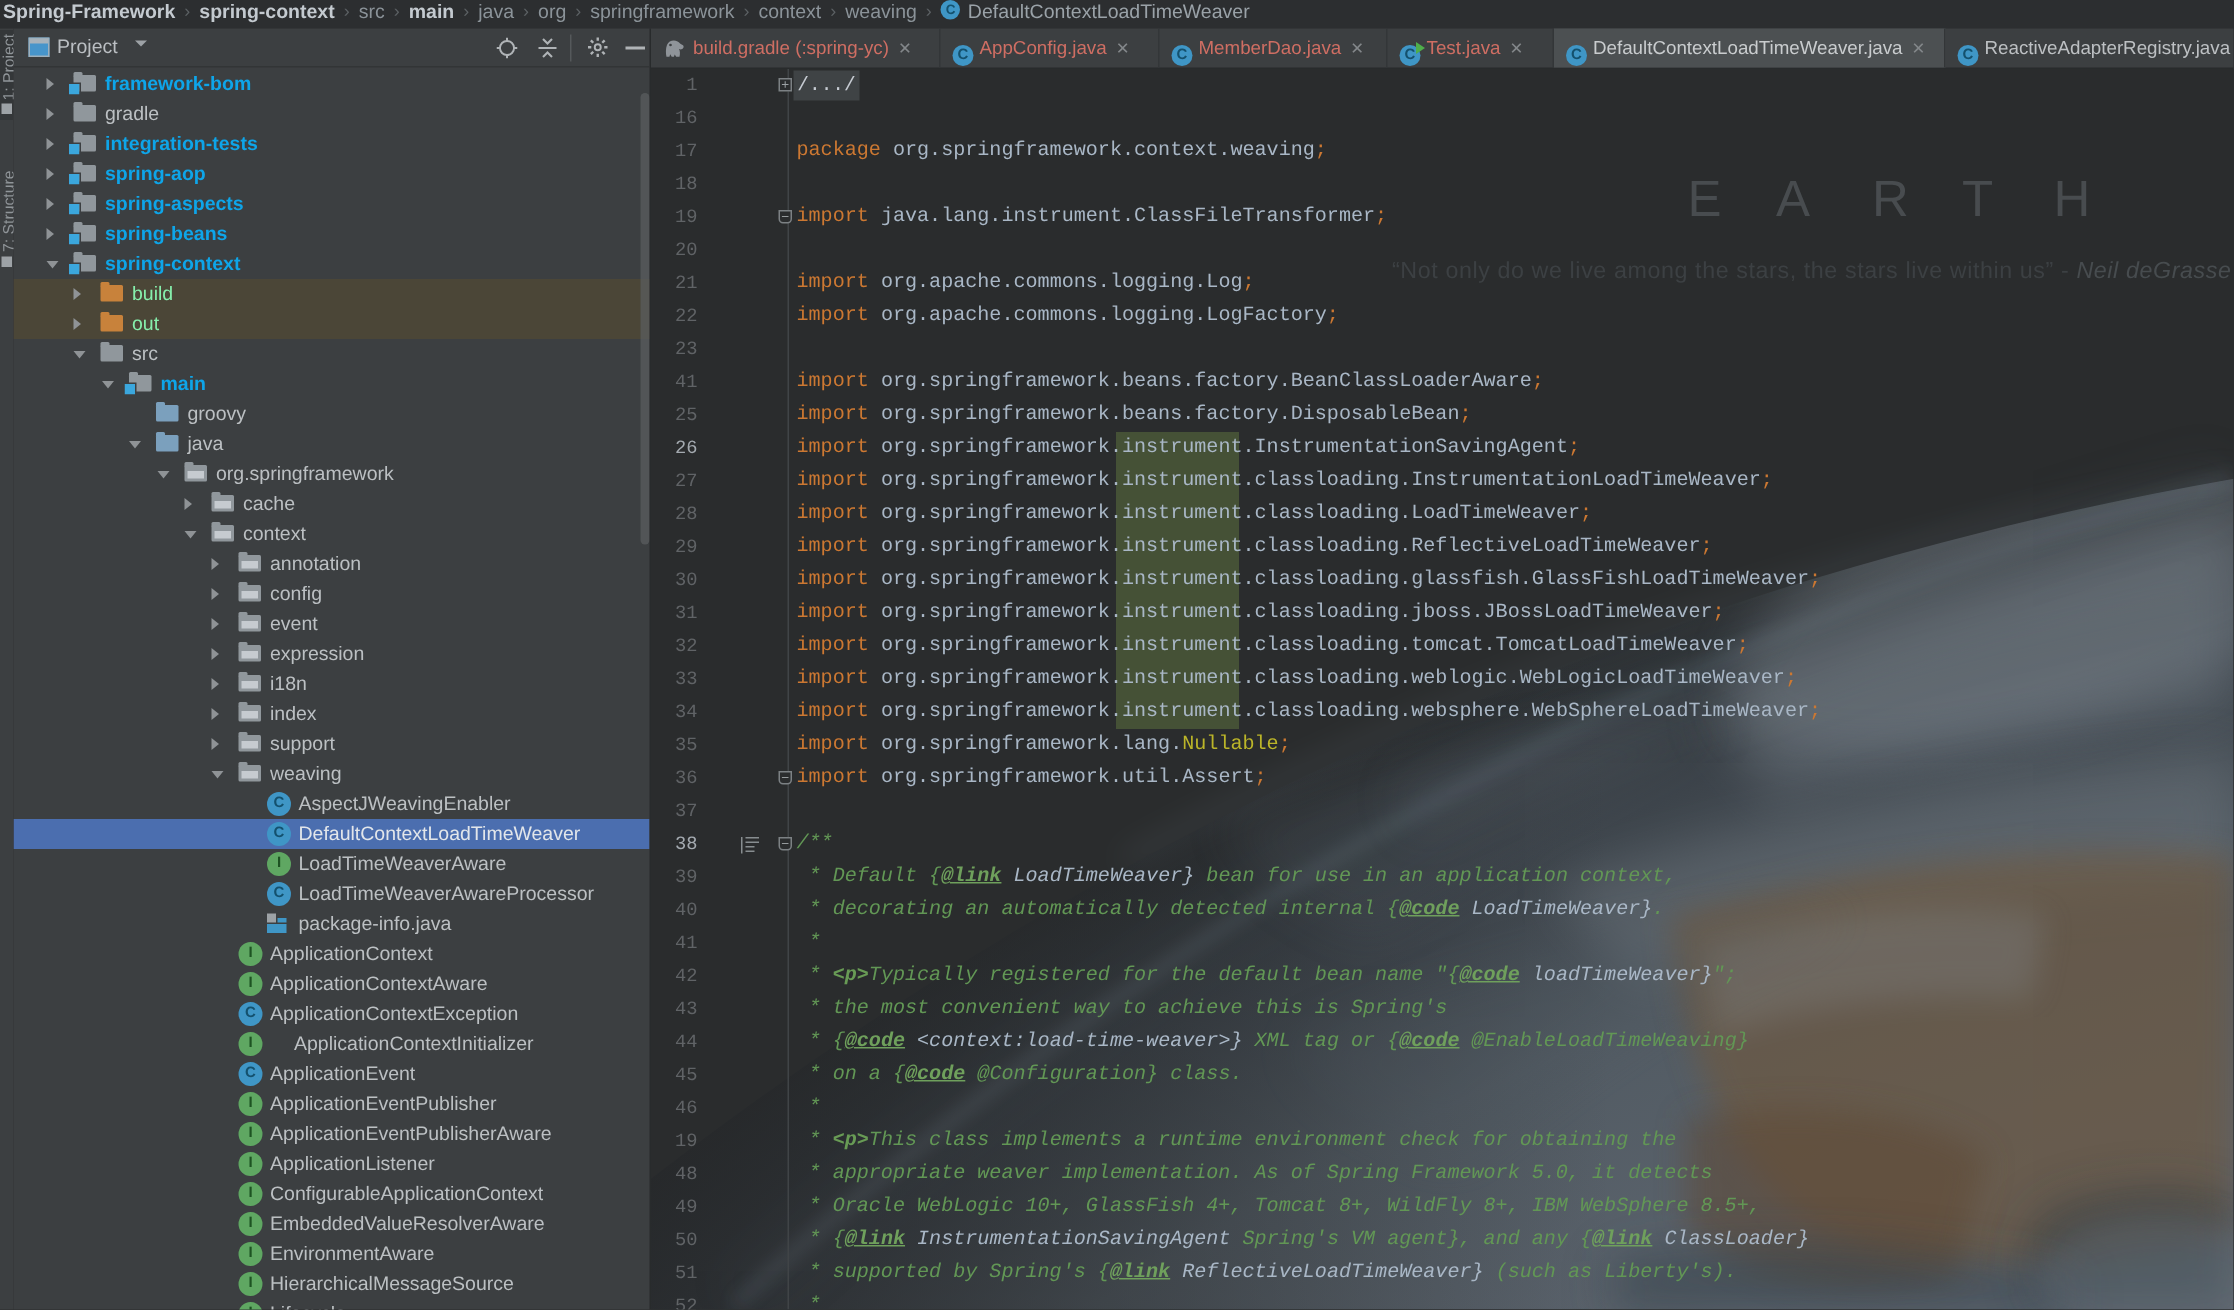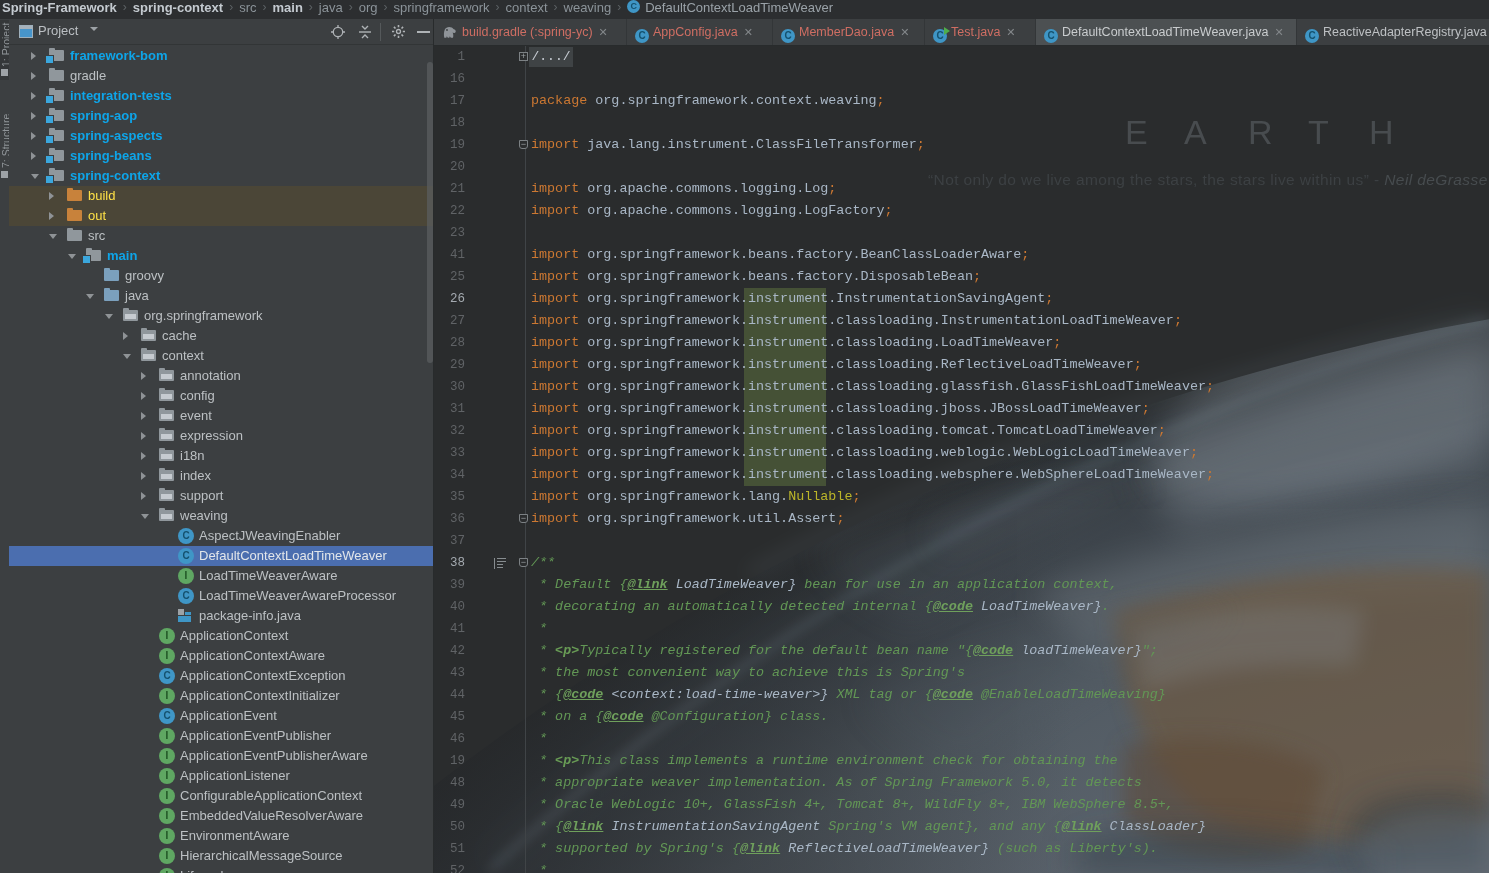--- a/index.html
+++ b/index.html
@@ -9,21 +9,21 @@
 #stripe{position:absolute;left:0;top:19px;width:9px;height:854px;background:#3c3f41}
 .vlab{position:absolute;color:#909599;font-size:10.5px;white-space:nowrap;transform:rotate(-90deg);transform-origin:0 0}
 .sqico{position:absolute;width:7px;height:7px;background:#9da2a6;left:1px}
 #panel{position:absolute;left:9px;top:19px;width:425px;height:854px;background:#3c3f41;border-right:1px solid #282b2c;overflow:hidden}
 #phead{position:absolute;left:0;top:0;width:100%;height:26px;border-bottom:1px solid #323536;color:#bbbfc3;font-size:13px}
 #ptree{position:absolute;left:0;top:27px;width:100%;height:827px}
 .row{position:absolute;left:0;width:100%;height:20px;line-height:20px;font-size:13px;color:#bcc0c3;white-space:nowrap}
 .row .lbl{position:absolute;top:0}
 .row.bold .lbl{font-weight:bold;color:#0ea5e9}
 .row.excl{background:#4b4637}
-.row.excl .lbl{color:#fde047}
+.row.excl .lbl{color:#86efac}
 .row.sel{background:#4b6eaf}
 .row.sel .lbl{color:#e2e6ea}
 .arr{position:absolute;top:6px;width:0;height:0}
 .arr.e{border-left:5px solid #8f9396;border-top:4px solid transparent;border-bottom:4px solid transparent;top:6px}
 .arr.o{border-top:5px solid #8f9396;border-left:4px solid transparent;border-right:4px solid transparent;top:8px}
 .fold{position:absolute;top:4px;width:15px;height:11px;background:#90979c;border-radius:1px}
 .fold:before{content:"";position:absolute;left:0;top:-2px;width:6px;height:3px;background:inherit;border-radius:1px 1px 0 0}
 .fold.mod:after{content:"";position:absolute;left:-3px;top:6px;width:7px;height:7px;background:#3ba7dd;outline:1px solid #3c3f41}
 .fold.orange{background:#c8823b}
 .fold.orange:before{background:#c8823b}
@@ -262,21 +262,21 @@
       <div class="row " style="top:600px">
         <span class="cico i" style="left:150px">I</span>
         <span class="lbl" style="left:171px">ApplicationContextAware</span>
       </div>
       <div class="row " style="top:620px">
         <span class="cico c" style="left:150px">C</span>
         <span class="lbl" style="left:171px">ApplicationContextException</span>
       </div>
       <div class="row " style="top:640px">
         <span class="cico i" style="left:150px">I</span>
-        <span class="lbl" style="left:171px">ApplicationContextInitializer</span>
+        <span class="lbl" style="left:187px">ApplicationContextInitializer</span>
       </div>
       <div class="row " style="top:660px">
         <span class="cico c" style="left:150px;background:#3f96c6">C</span>
         <span class="lbl" style="left:171px">ApplicationEvent</span>
       </div>
       <div class="row " style="top:680px">
         <span class="cico i" style="left:150px">I</span>
         <span class="lbl" style="left:171px">ApplicationEventPublisher</span>
       </div>
       <div class="row " style="top:700px">

